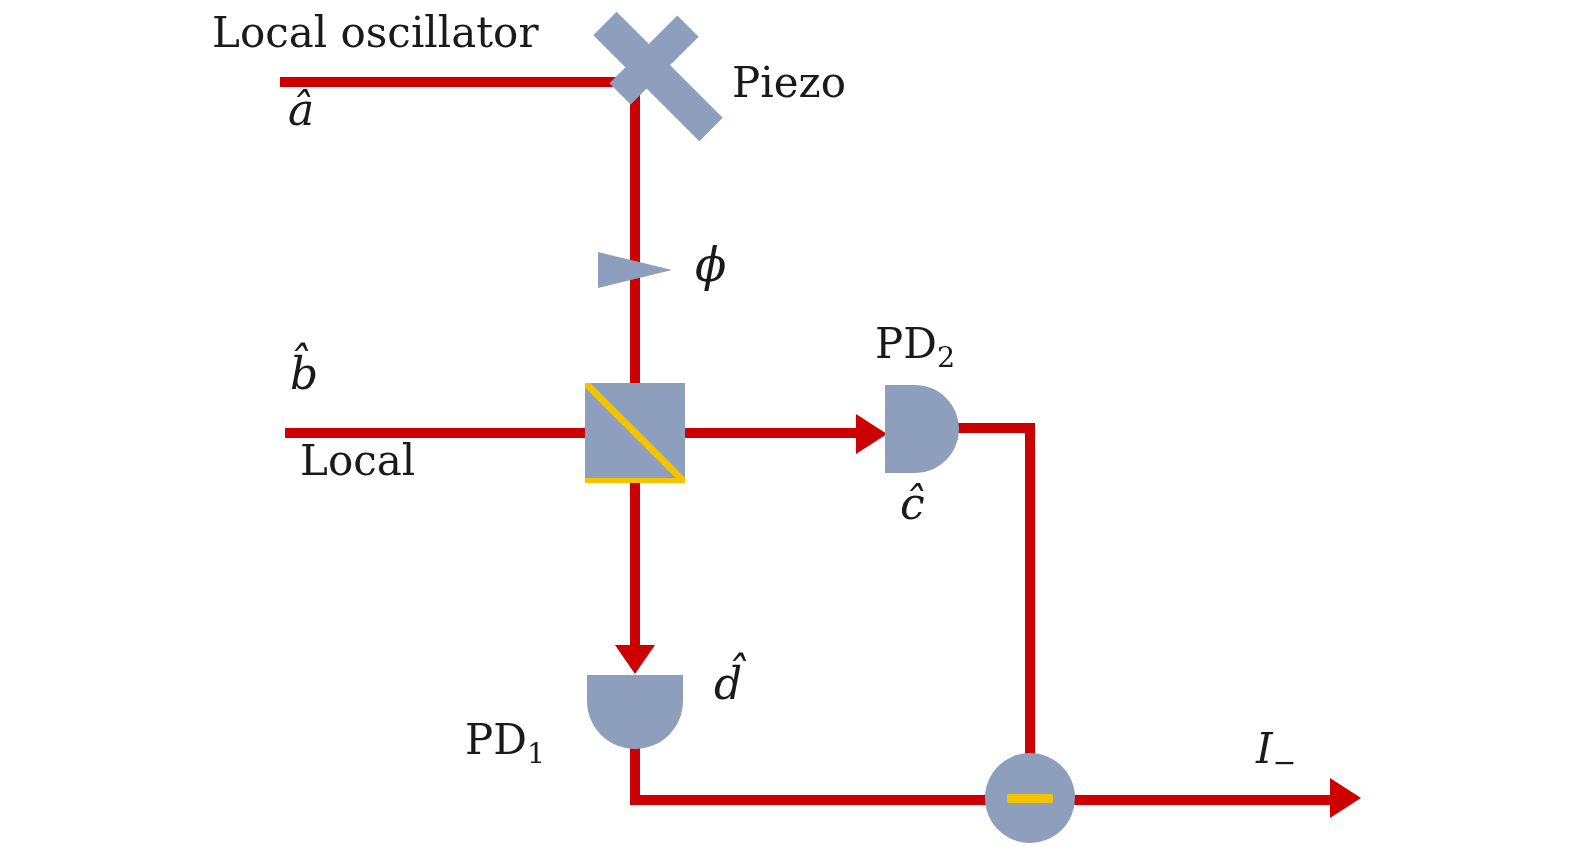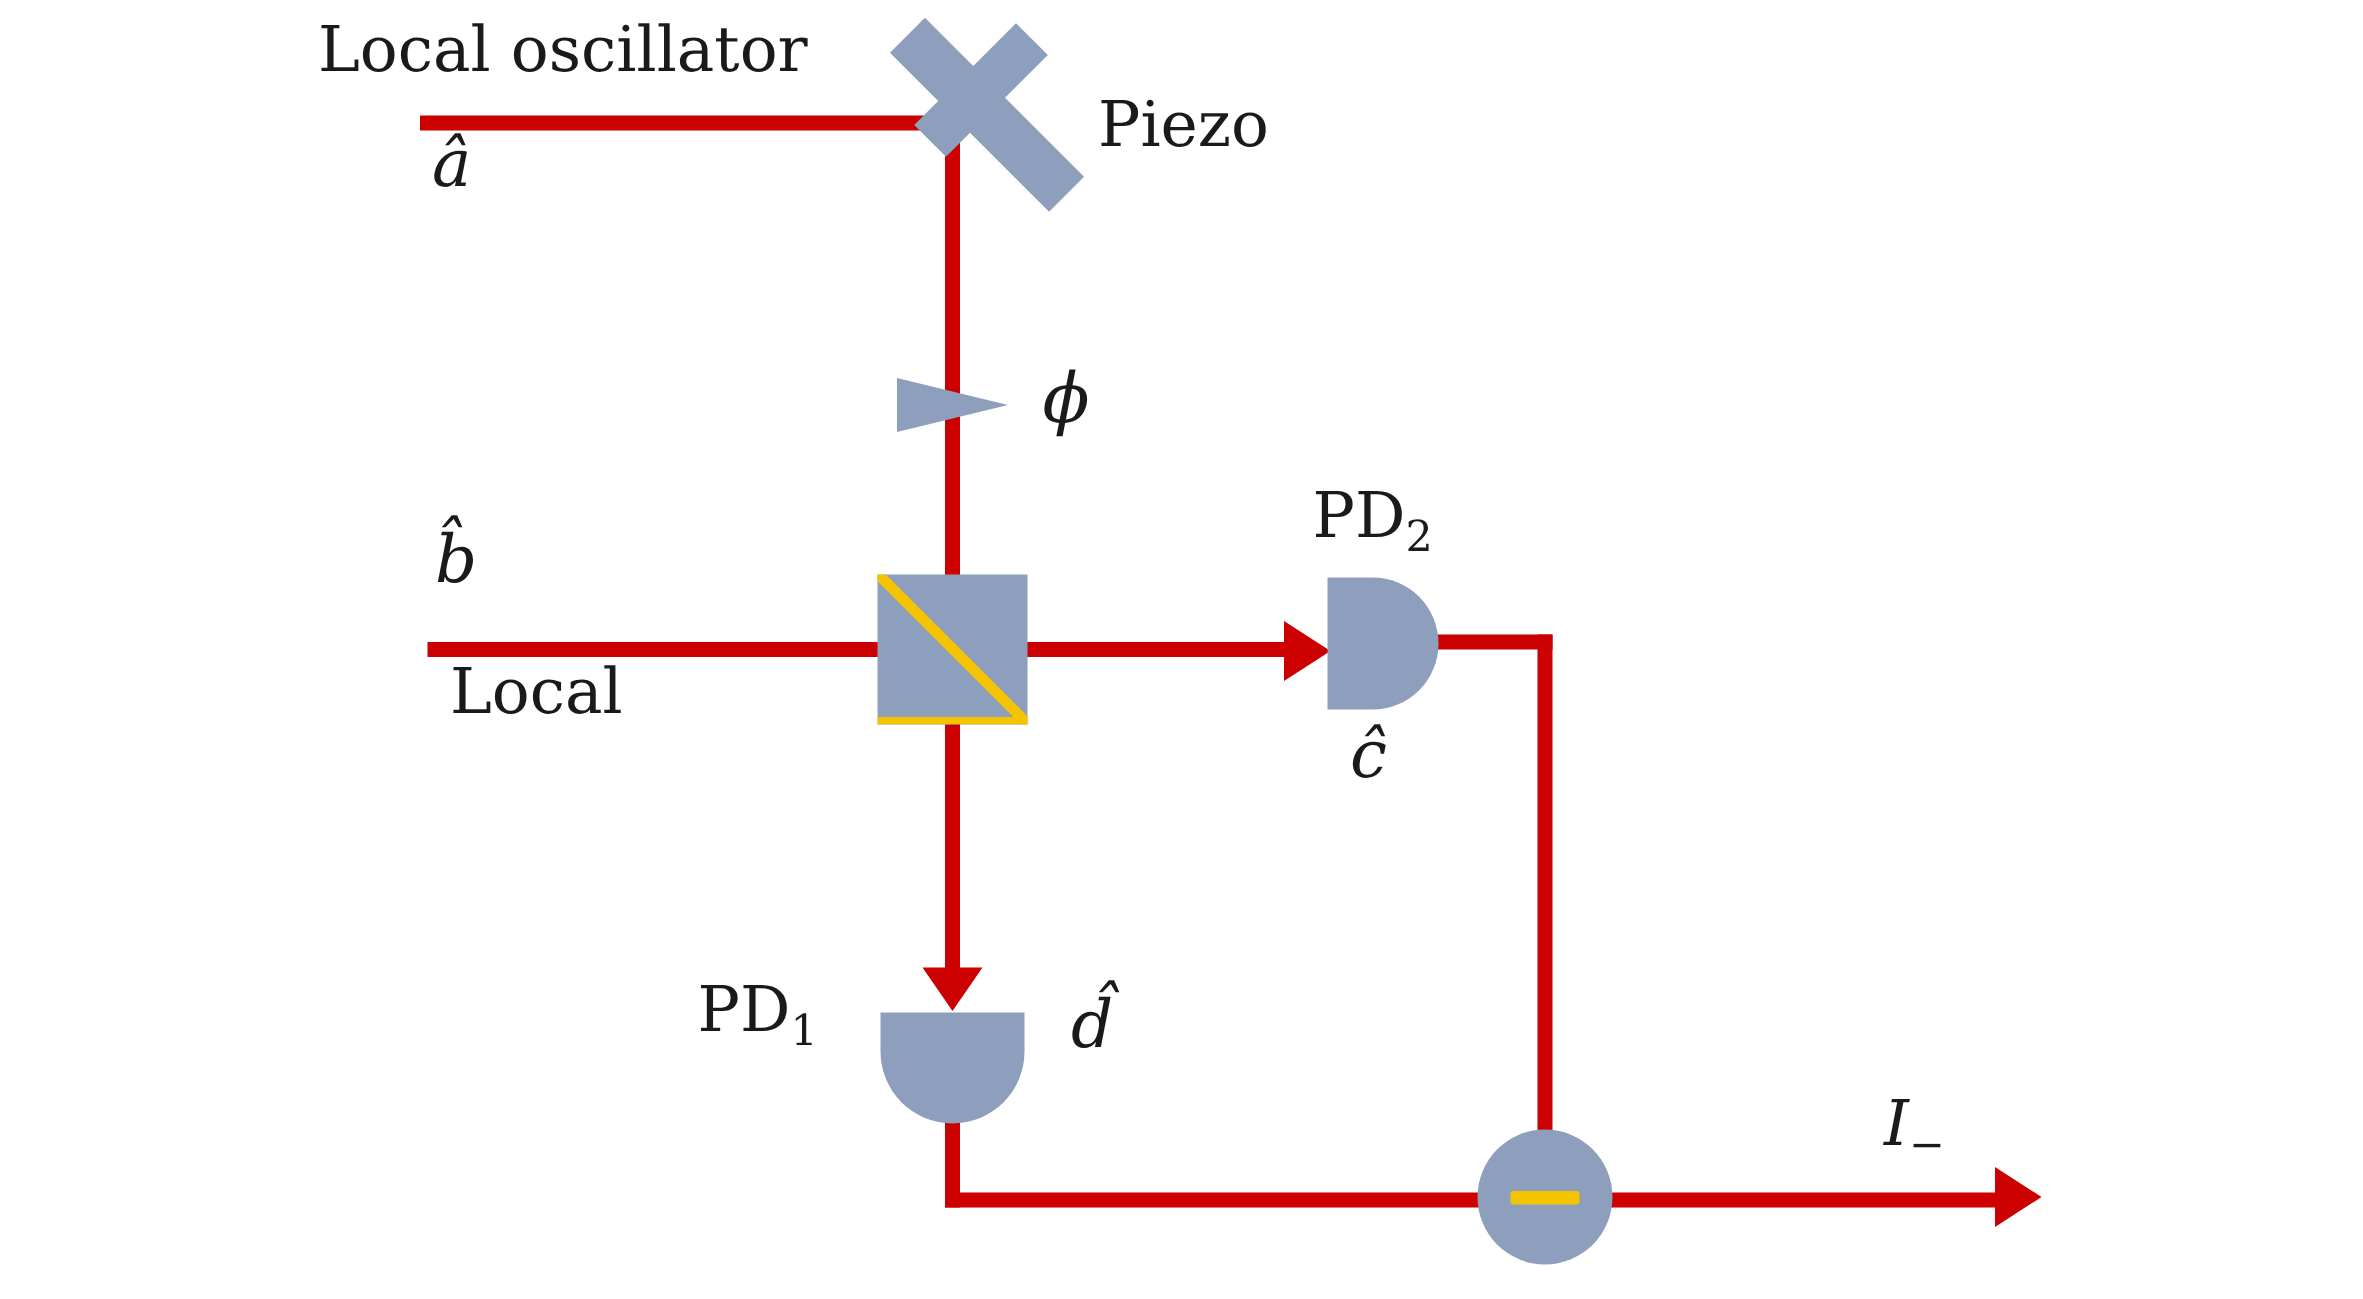--- a/index.html
+++ b/index.html
@@ -114,19 +114,19 @@
   <div class="label it" style="left:695px; top:240px; font-size:46px;">ϕ</div>
 
   <div class="label" style="left:875px; top:321px;"><span>PD</span><sub>2</sub></div>
 
   <div class="label it" style="left:290px; top:350px; font-size:44px;">b̂</div>
 
   <div class="label" style="left:300px; top:438px;">Local</div>
 
   <div class="label it" style="left:900px; top:480px; font-size:44px;">ĉ</div>
 
-  <div class="label" style="left:465px; top:650px;"><span>PD</span><sub>1</sub></div>
+  <div class="label" style="left:465px; top:717px;"><span>PD</span><sub>1</sub></div>
 
   <div class="label it" style="left:714px; top:660px; font-size:44px;">d̂</div>
 
   <div class="label it" style="left:1256px; top:726px;"><span>I</span><sub>−</sub></div>
 
 </div>
 
 </body></html>

